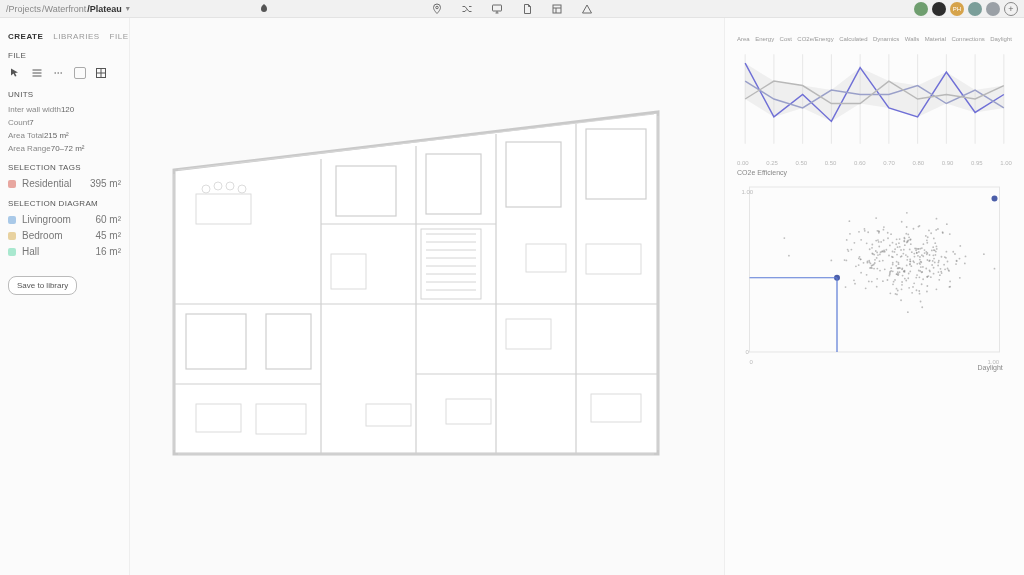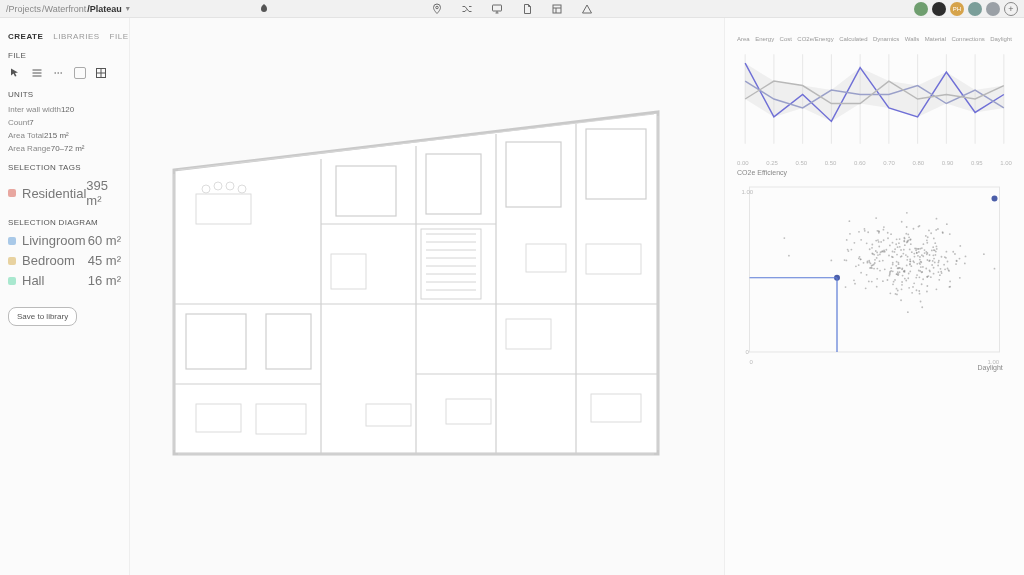--- a/index.html
+++ b/index.html
@@ -31,21 +31,21 @@
   }
   .page-tabs { display:flex; gap:10px; margin:8px 0 10px 0; font-size:8px;}
   .page-tabs .tab { color:#999; cursor:pointer; letter-spacing:0.5px;}
   .page-tabs .tab.active{ color:#333; font-weight:700;}
   .section-title { font-size:8px; color:#555; margin:10px 0 6px 0; letter-spacing:0.3px;}
   .tool-row { display:flex; align-items:center; gap:8px; margin-bottom:6px;}
   .tool { width:14px; height:14px; display:flex; align-items:center; justify-content:center; color:#555; cursor:pointer;}
   .tool.box { width:12px; height:12px; border:1px solid #aaa; border-radius:2px;}
   .kv { display:flex; font-size:8px; color:#888; margin:4px 0;}
   .kv .v { color:#666;}
-  .tag-row { display:flex; align-items:center; justify-content:space-between; font-size:13px; color:#777; margin:5px 0;}
+  .tag-row { display:flex; align-items:center; justify-content:space-between; font-size:10px; color:#777; margin:5px 0;}
   .tag-left { display:flex; align-items:center; gap:6px;}
   .dot { width:8px; height:8px; border-radius:2px; }
   .dot.red{background:#e8a7a0;} .dot.blue{background:#a9c9e8;} .dot.yel{background:#e8d2a0;} .dot.grn{background:#a9e8cf;}
   .save-btn{
     margin-top:14px; padding:4px 8px; border:1px solid #bbb; border-radius:8px;
     background:#fff; font-size:8px; color:#555; cursor:pointer;
   }
 
   
   .canvas {

